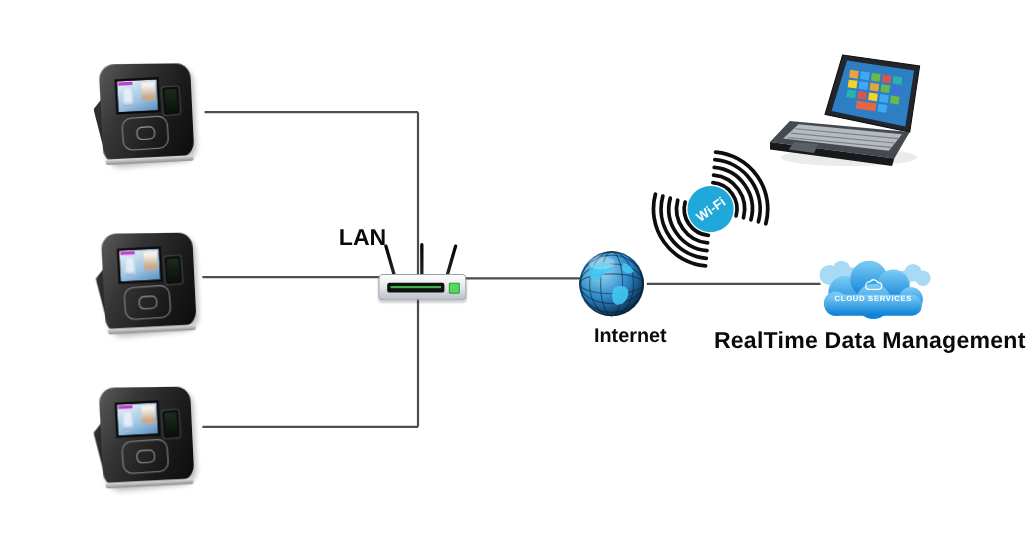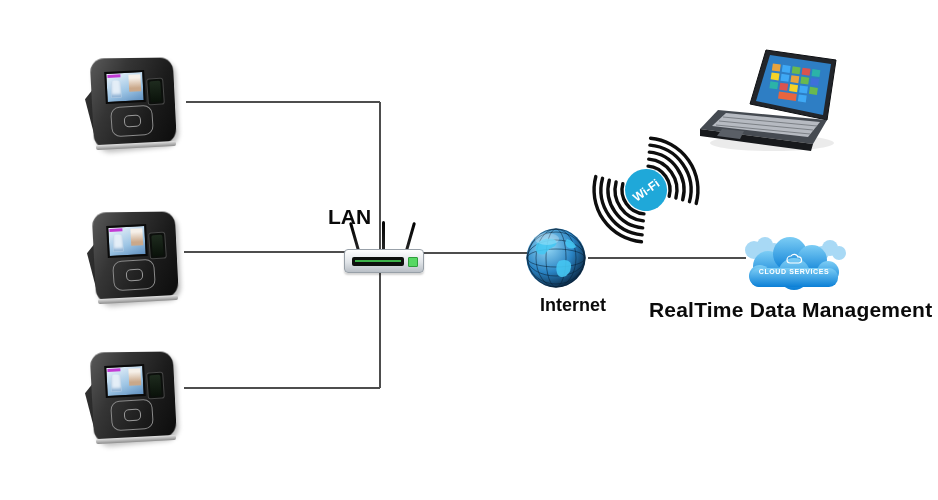--- a/index.html
+++ b/index.html
@@ -45,21 +45,21 @@
   .a1{left:16px;transform:rotate(-16deg);} .a2{left:40px;} .a3{left:62px;transform:rotate(16deg);}
   .router-body{position:absolute;left:2px;bottom:2px;width:78px;height:22px;border-radius:4px;
     background:linear-gradient(#ffffff,#e0e4e8 55%,#b9bfc6);border:1px solid #98a0a8;
     box-shadow:0 2px 2px rgba(0,0,0,0.18);}
   .router-panel{position:absolute;left:7px;top:7px;width:52px;height:9px;background:#0d100d;border-radius:2px;}
   .router-panel::after{content:"";position:absolute;left:3px;top:3px;right:3px;height:2px;background:#3db24a;}
   .router-led{position:absolute;right:5px;top:7px;width:8px;height:8px;background:#57d863;
     border:1px solid #2f9e3c;border-radius:1px;}
 
   
-  .lan-label{left:308px;top:205px;font-size:21px;font-weight:bold;color:#0a0a0a;z-index:4;margin-left:20px;}
+  .lan-label{left:308px;top:205px;font-size:21px;font-weight:bold;color:#0a0a0a;z-index:4;}
   .internet-label{left:506px;top:295px;width:100px;text-align:right;
     font-size:18px;font-weight:bold;color:#0a0a0a;z-index:4;}
   .caption-label{left:649px;top:298px;font-size:21px;font-weight:bold;color:#0a0a0a;
     letter-spacing:0.2px;z-index:4;}
 
   .node-svg{position:absolute;z-index:3;}
 </style>
 </head>
 <body>
 

